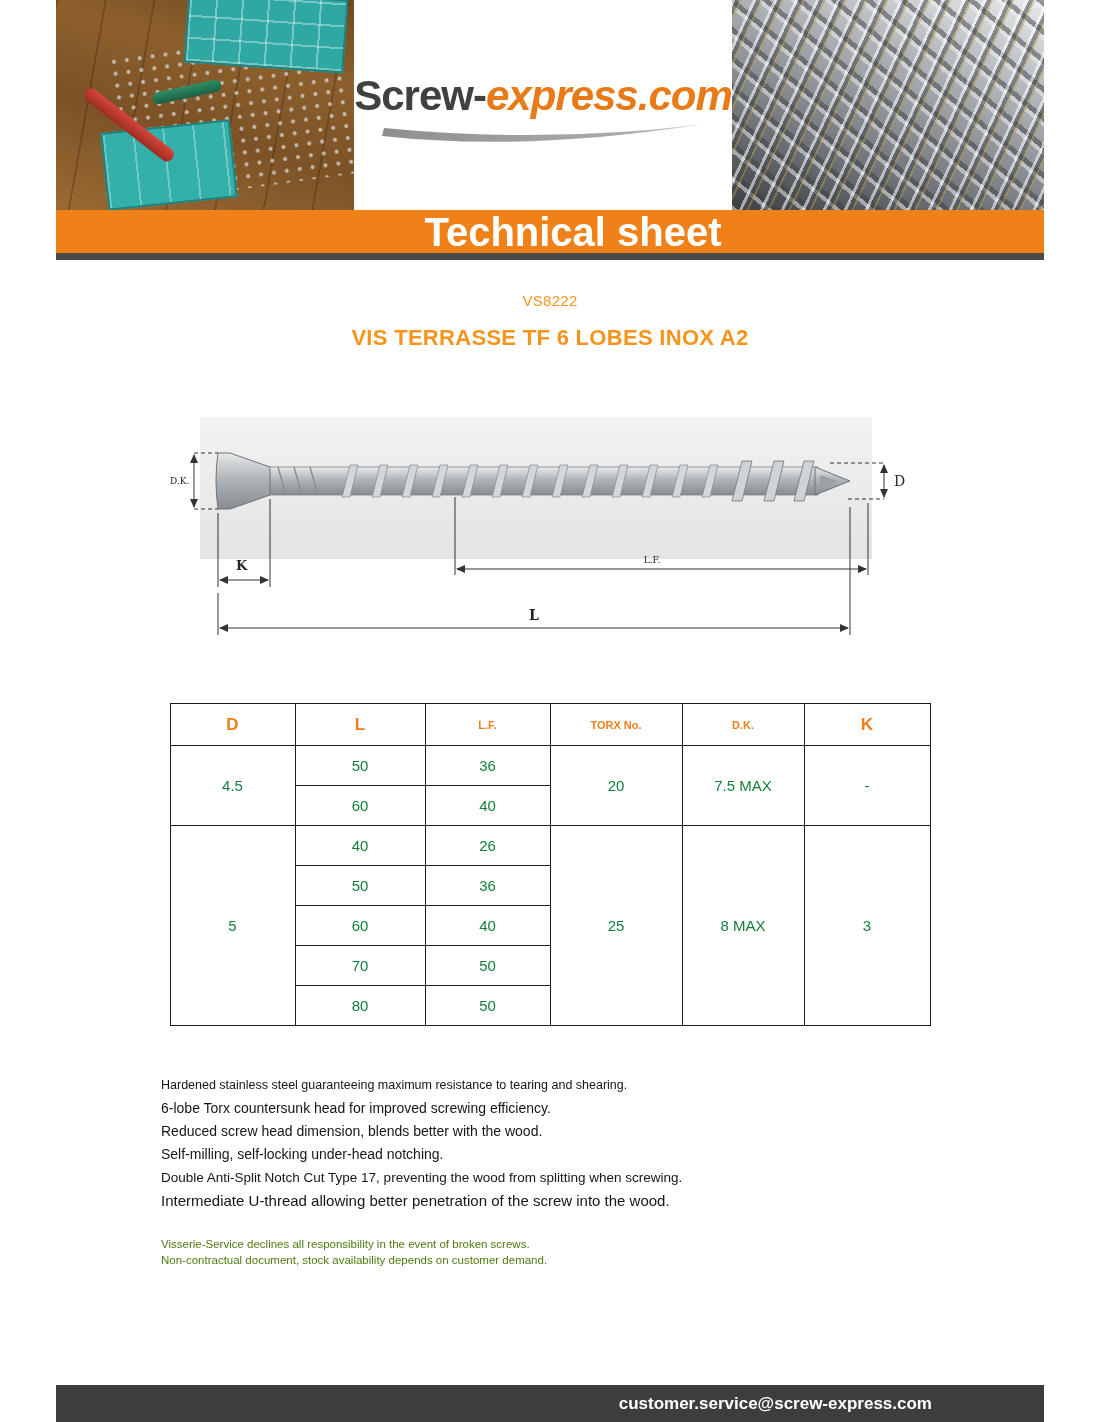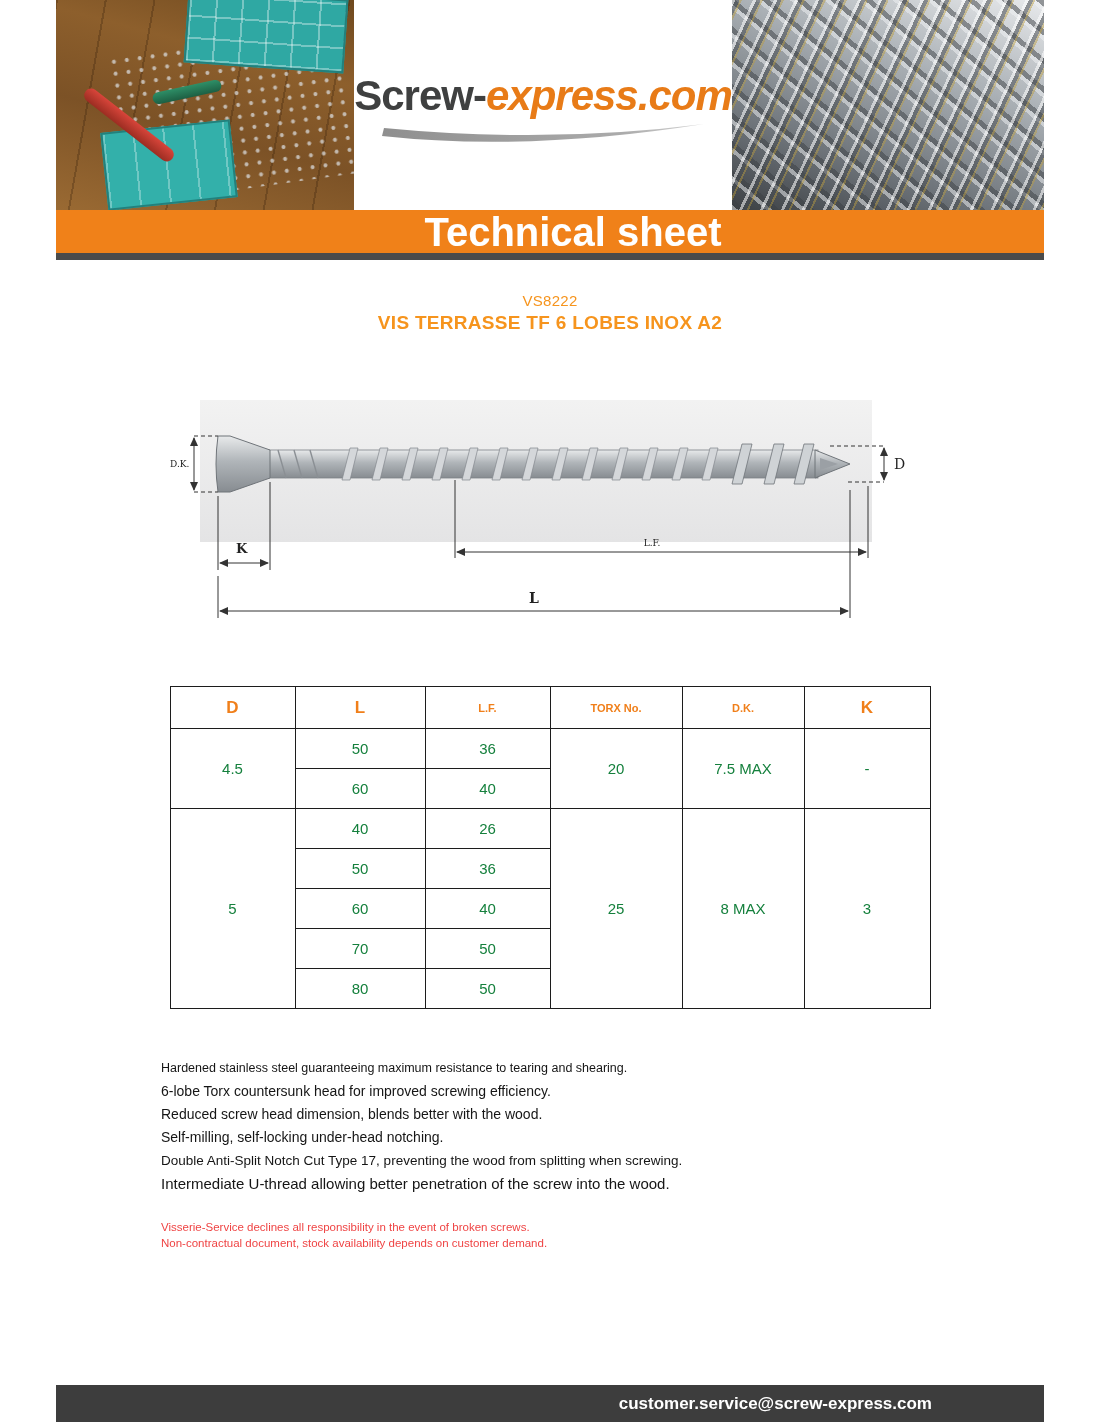--- a/index.html
+++ b/index.html
@@ -72,21 +72,21 @@
     height:50px; background:#f08119; border-bottom:7px solid #4b4b4b;
     display:flex; align-items:center; justify-content:center;padding-left:46px;
   }
   .banner-title {
     color:#ffffff; font-size:40px; font-weight:bold; letter-spacing:0px; line-height:1;
   }
 
   
   .product-block { text-align:center; margin-top:32px; color:#f6941d; }
   .product-code { font-size:15px; font-weight:normal; letter-spacing:.3px; }
-  .product-name { font-size:19px; font-weight:bold; margin-top:3px; letter-spacing:.3px; }
+  .product-name { font-size:22px; font-weight:bold; margin-top:16px; letter-spacing:.3px; }
 
   
   .diagram-wrap { margin-top:66px; display:flex; justify-content:center; }
   .dim-label { font-family:"DejaVu Serif", serif; fill:#222; }
 
   
   .table-wrap { margin-top:56px; display:flex; justify-content:center; }
   table.dims {
     border-collapse:collapse; table-layout:fixed; width:760px;
   }
@@ -105,21 +105,21 @@
   .description { margin:48px 0 0 105px; color:#151515; }
   .desc-line { line-height:23px; }
   .desc-line:nth-child(1) { font-size:12.5px; }
   .desc-line:nth-child(2) { font-size:14px; }
   .desc-line:nth-child(3) { font-size:14px; }
   .desc-line:nth-child(4) { font-size:14px; }
   .desc-line:nth-child(5) { font-size:13.5px; }
   .desc-line:nth-child(6) { font-size:15px; }
   .desc-line:nth-child(7) { font-size:14.5px; }
 
-  .disclaimer { margin:24px 16px 0 105px; color:#ef4444; }
+  .disclaimer { margin:24px 16px 0 105px; color:#4d7c0f; }
   .disc-line { font-size:11.5px; line-height:16px; }
 
   
   .footer {
     position:absolute; left:0; bottom:0; width:100%; height:37px;
     background:#3d3d3d; color:#ffffff;
     display:flex; align-items:center; justify-content:flex-end;
     padding-right:112px; font-size:17px; font-weight:bold;
   }
 </style>

